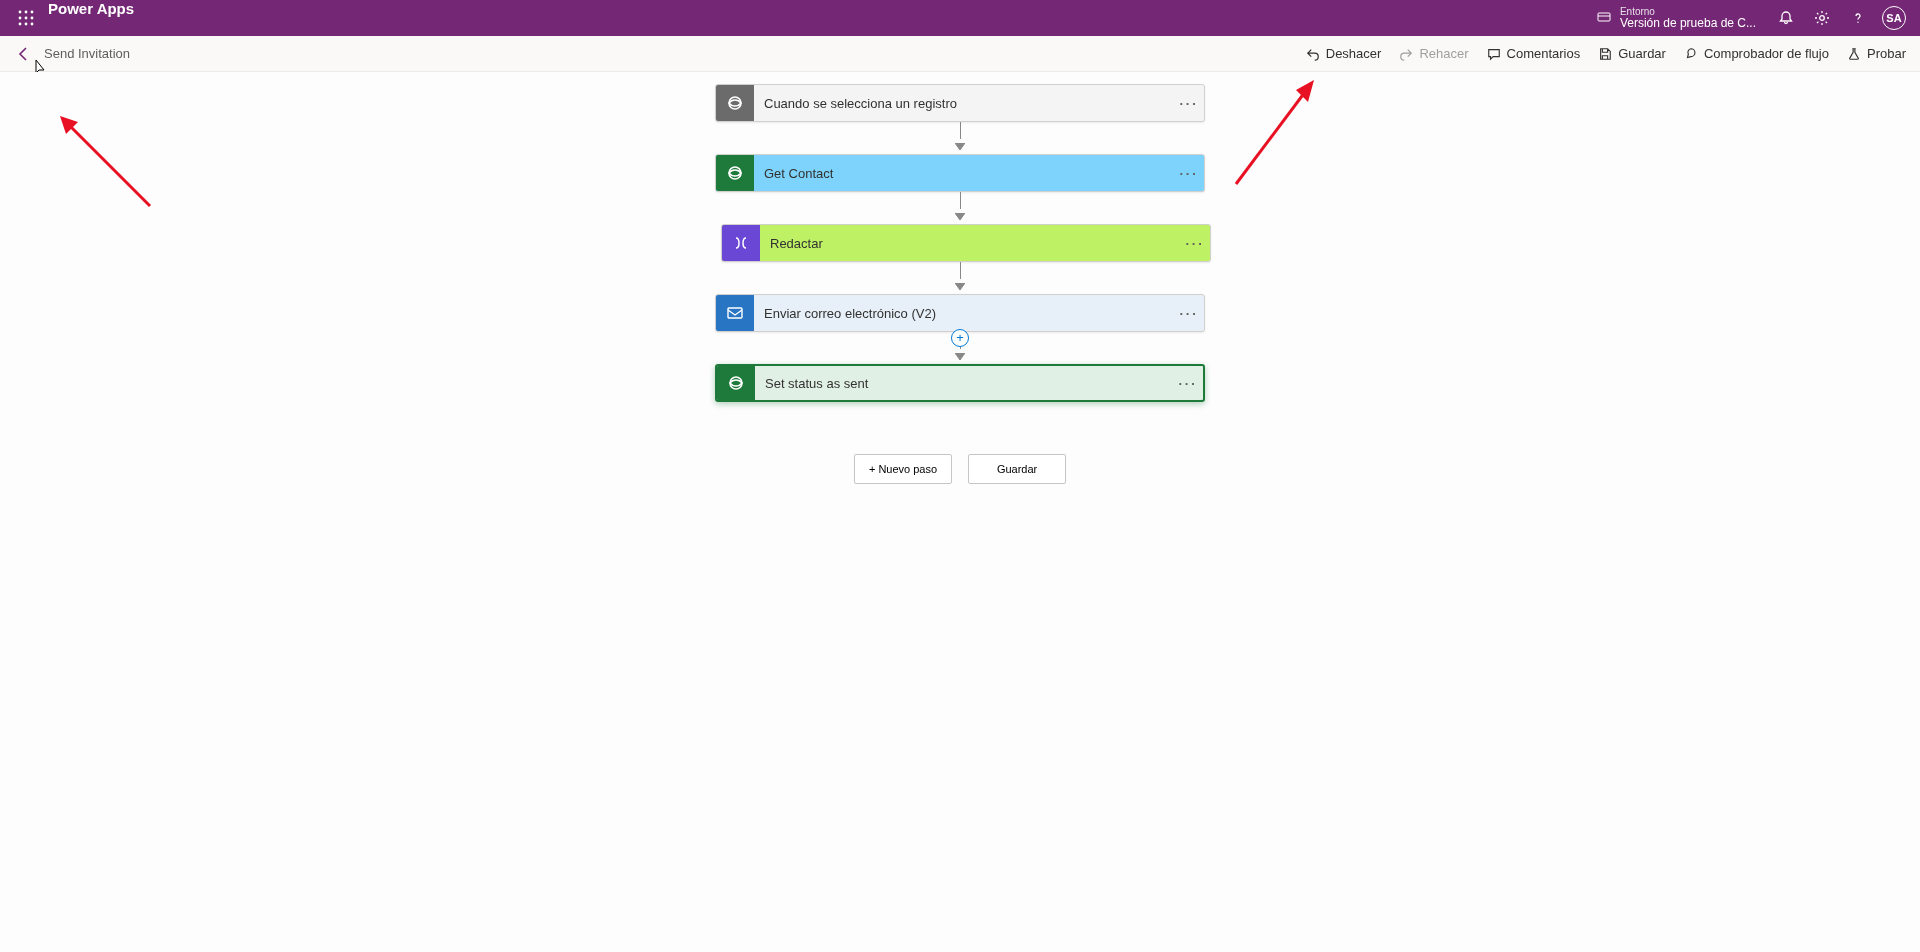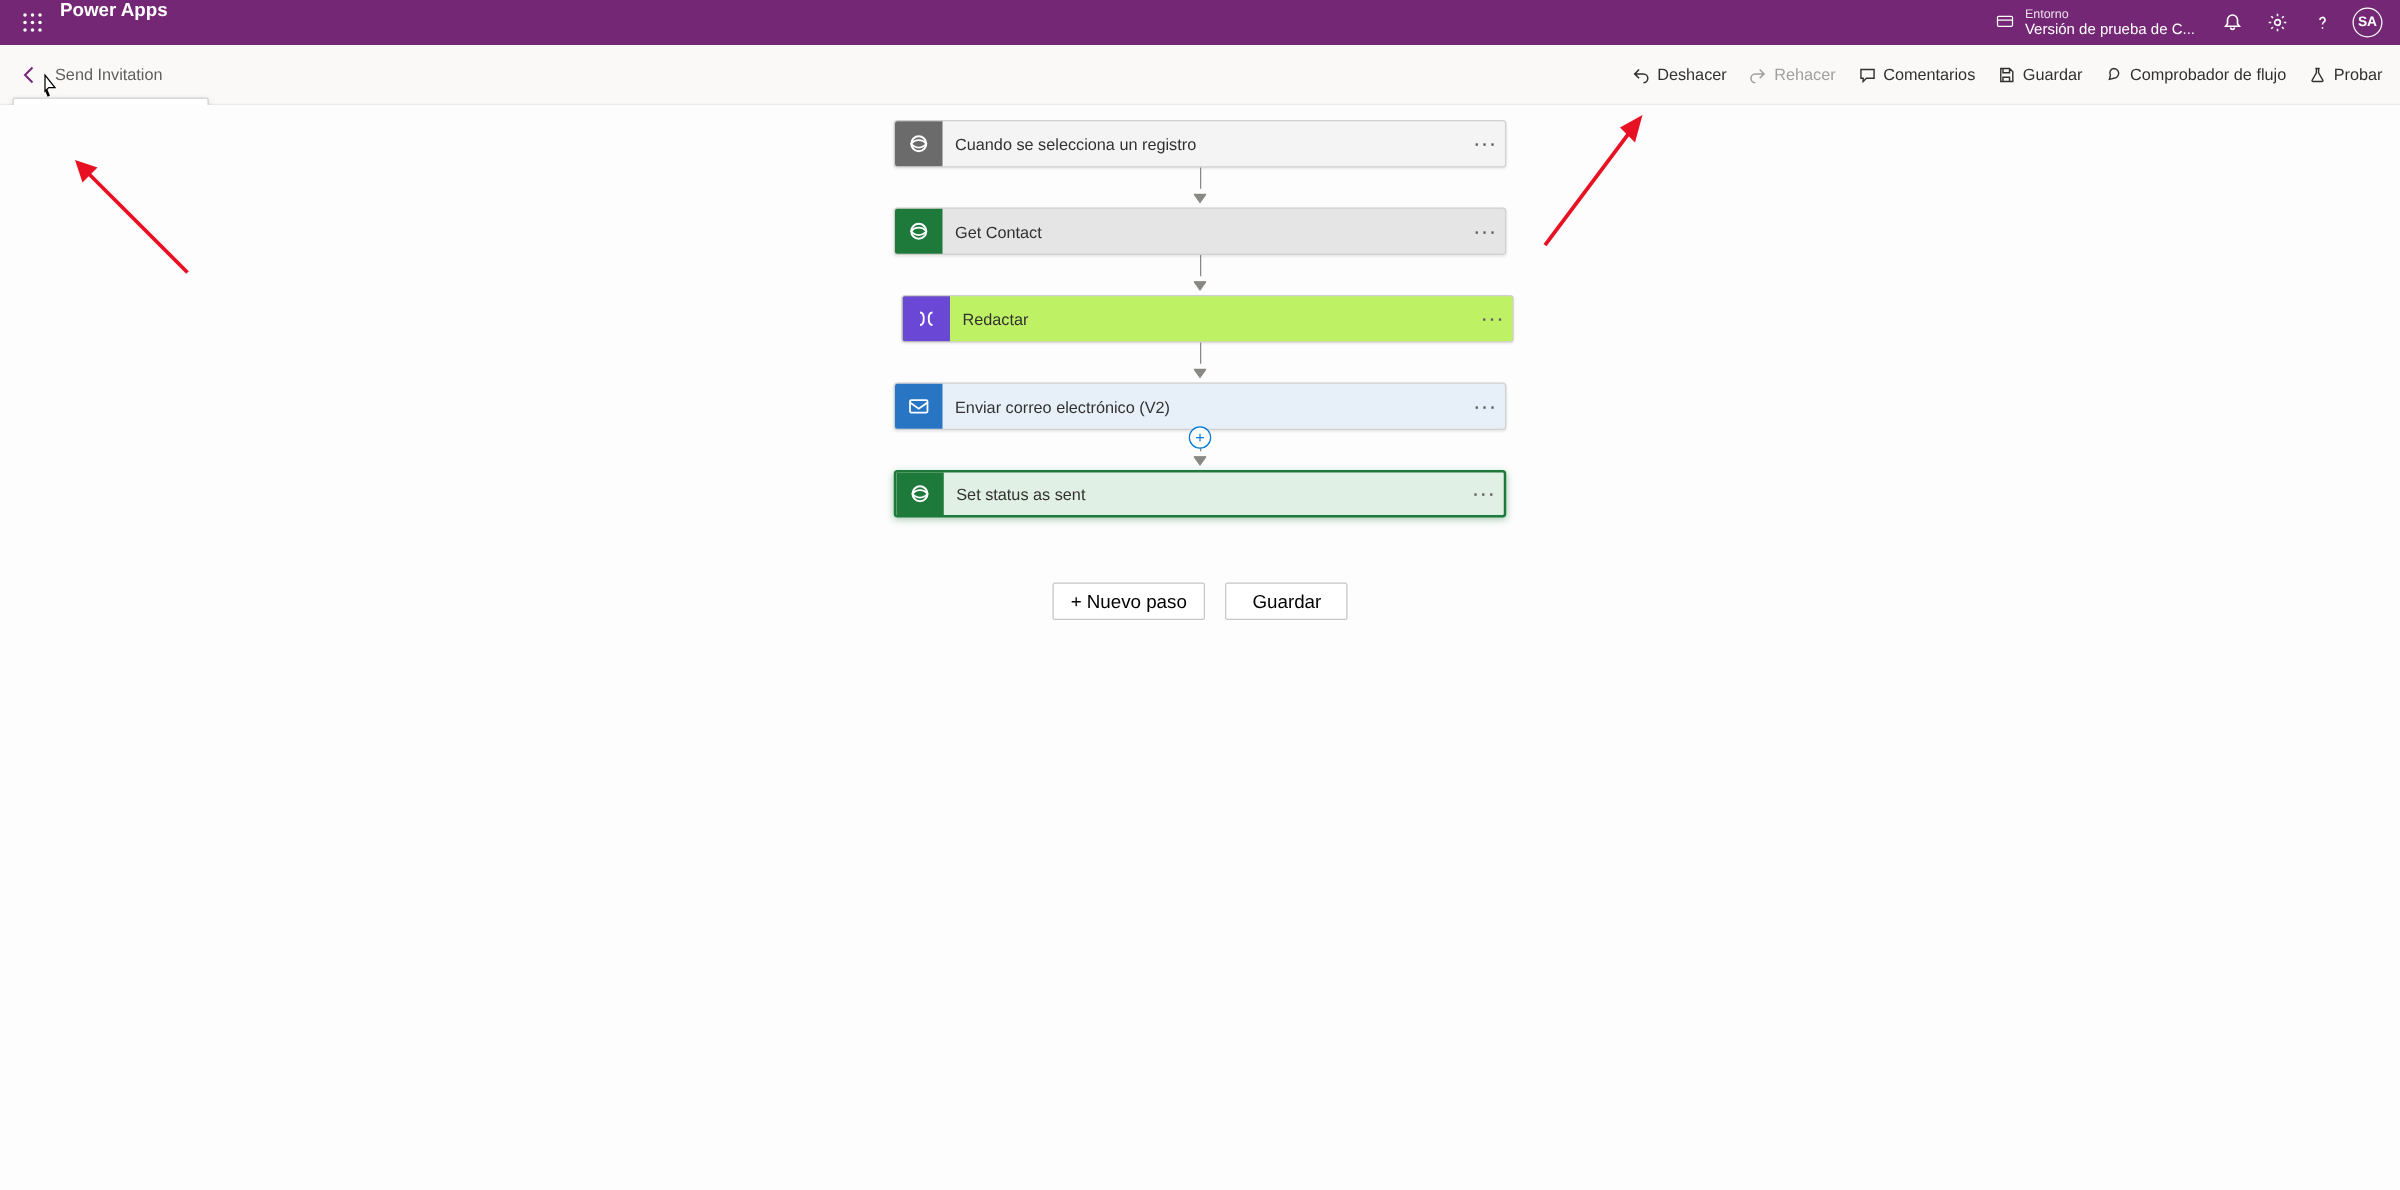--- a/index.html
+++ b/index.html
@@ -71,21 +71,21 @@
     width:24px; height:24px;
     border:1px solid #fff;
     border-radius:50%;
     display:flex; align-items:center; justify-content:center;
     font-size:11px; font-weight:600;
     margin:0 6px;
   }
 
   
   .cmdbar {
-    height:48px;
+    height:36px;
     border-bottom:1px solid #edebe9;
     background:#faf9f8;
     display:flex;
     align-items:center;
     padding:0 14px;
     font-size:13px;
   }
   .cmd-left { display:flex; align-items:center; gap:10px; }
   .back-btn {
     width:20px; height:20px;
@@ -160,21 +160,21 @@
   }
   .step .badge svg { stroke:#fff; fill:none; }
   .step .label { padding-left:10px; flex:1; font-size:13px; }
   .step .ell {
     width:30px; text-align:center; color:#605e5c; font-weight:700;
     letter-spacing:2px; cursor:pointer;
   }
 
   
   .t-gray   { background:#f4f4f4; } .t-gray  .badge  { background:#6b6b6b; }
-  .t-green  { background:#e5e5e5; } .t-green .badge  { background:#1e7a3b; }
+  .t-green  { background:#7dd3fc; } .t-green .badge  { background:#1e7a3b; }
   .t-purple { background:#bef264;margin-left:12px; } .t-purple .badge { background:#6b47d6; }
   .t-blue   { background:#e7f0f8; } .t-blue  .badge  { background:#2775c3; }
   .t-green2 { background:#e1f0e5; border:2px solid #1e7a3b; box-shadow:0 2px 6px rgba(30,122,59,.35);} 
   .t-green2 .badge { background:#1e7a3b; }
 
   .arrow {
     height:32px;
     display:flex;
     flex-direction:column;
     align-items:center;
@@ -201,21 +201,21 @@
     margin-top:52px;
     display:flex;
     gap:16px;
   }
   .btn {
     min-width:98px;
     height:30px;
     padding:0 14px;
     border:1px solid #c8c6c4;
     background:#fff;
-    font-size:15px;
+    font-size:11px;
     cursor:pointer;
     border-radius:2px;
   }
 
   
   .red-arrow { position:absolute; }
   .red-arrow svg line { stroke:#e81123; stroke-width:3; }
   .red-arrow svg polygon { fill:#e81123; }
 </style>
 </head>

